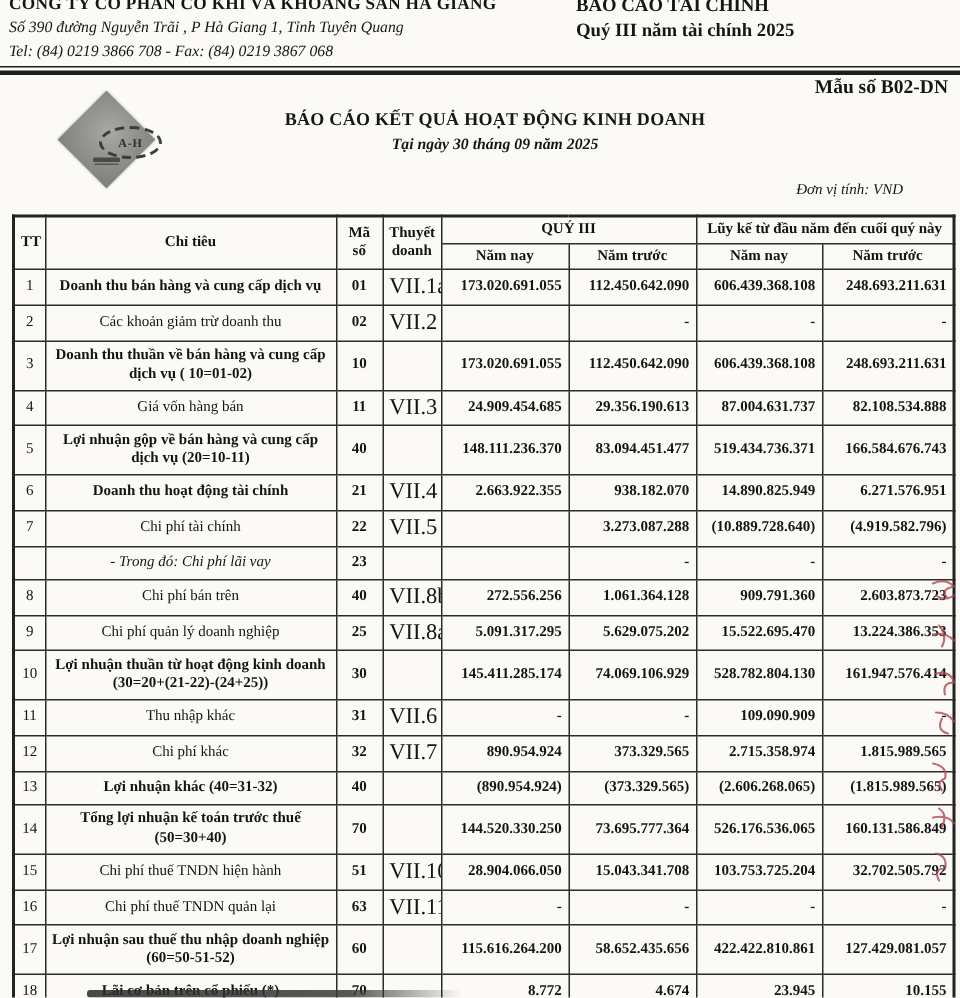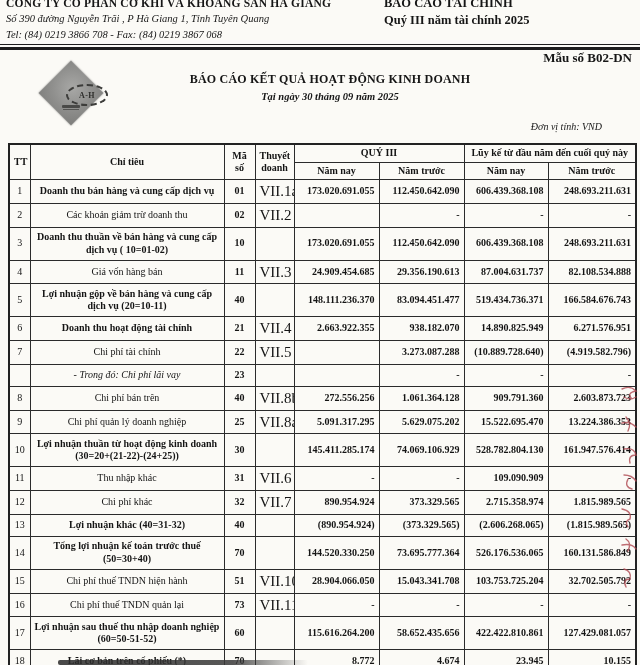--- a/index.html
+++ b/index.html
@@ -299,21 +299,21 @@
           <td class="c code">51</td>
           <td class="c note">VII.10</td>
           <td class="r num">28.904.066.050</td>
           <td class="r num">15.043.341.708</td>
           <td class="r num">103.753.725.204</td>
           <td class="r num">32.702.505.792</td>
         </tr>
         <tr class="single">
           <td class="c">16</td>
           <td class="l">Chi phí thuế TNDN quản lại</td>
-          <td class="c code">73</td>
+          <td class="c code">63</td>
           <td class="c note">VII.11</td>
           <td class="r num">-</td>
           <td class="r num">-</td>
           <td class="r num">-</td>
           <td class="r num">-</td>
         </tr>
         <tr class="bold tall">
           <td class="c">17</td>
           <td class="l">Lợi nhuận sau thuế thu nhập doanh nghiệp (60=50-51-52)</td>
           <td class="c code">60</td>

